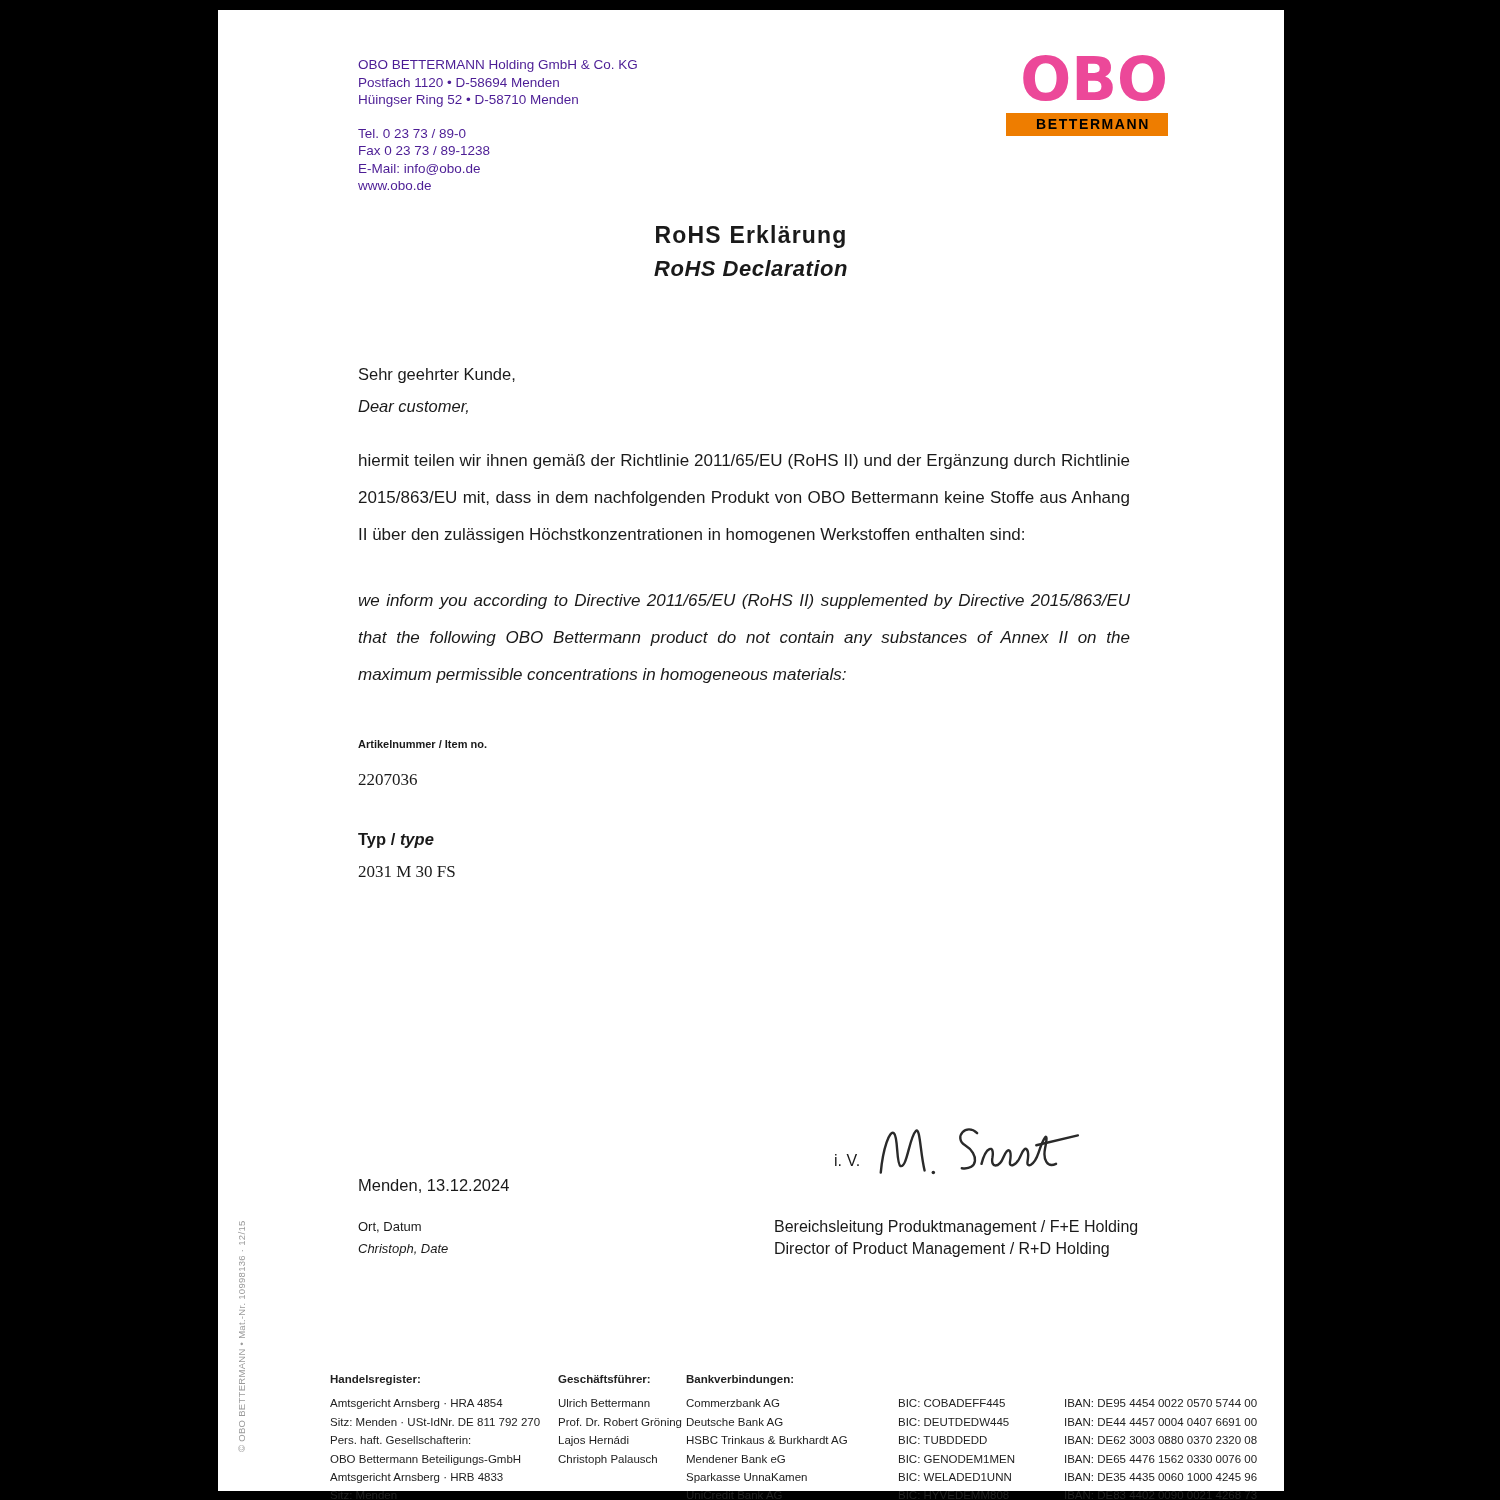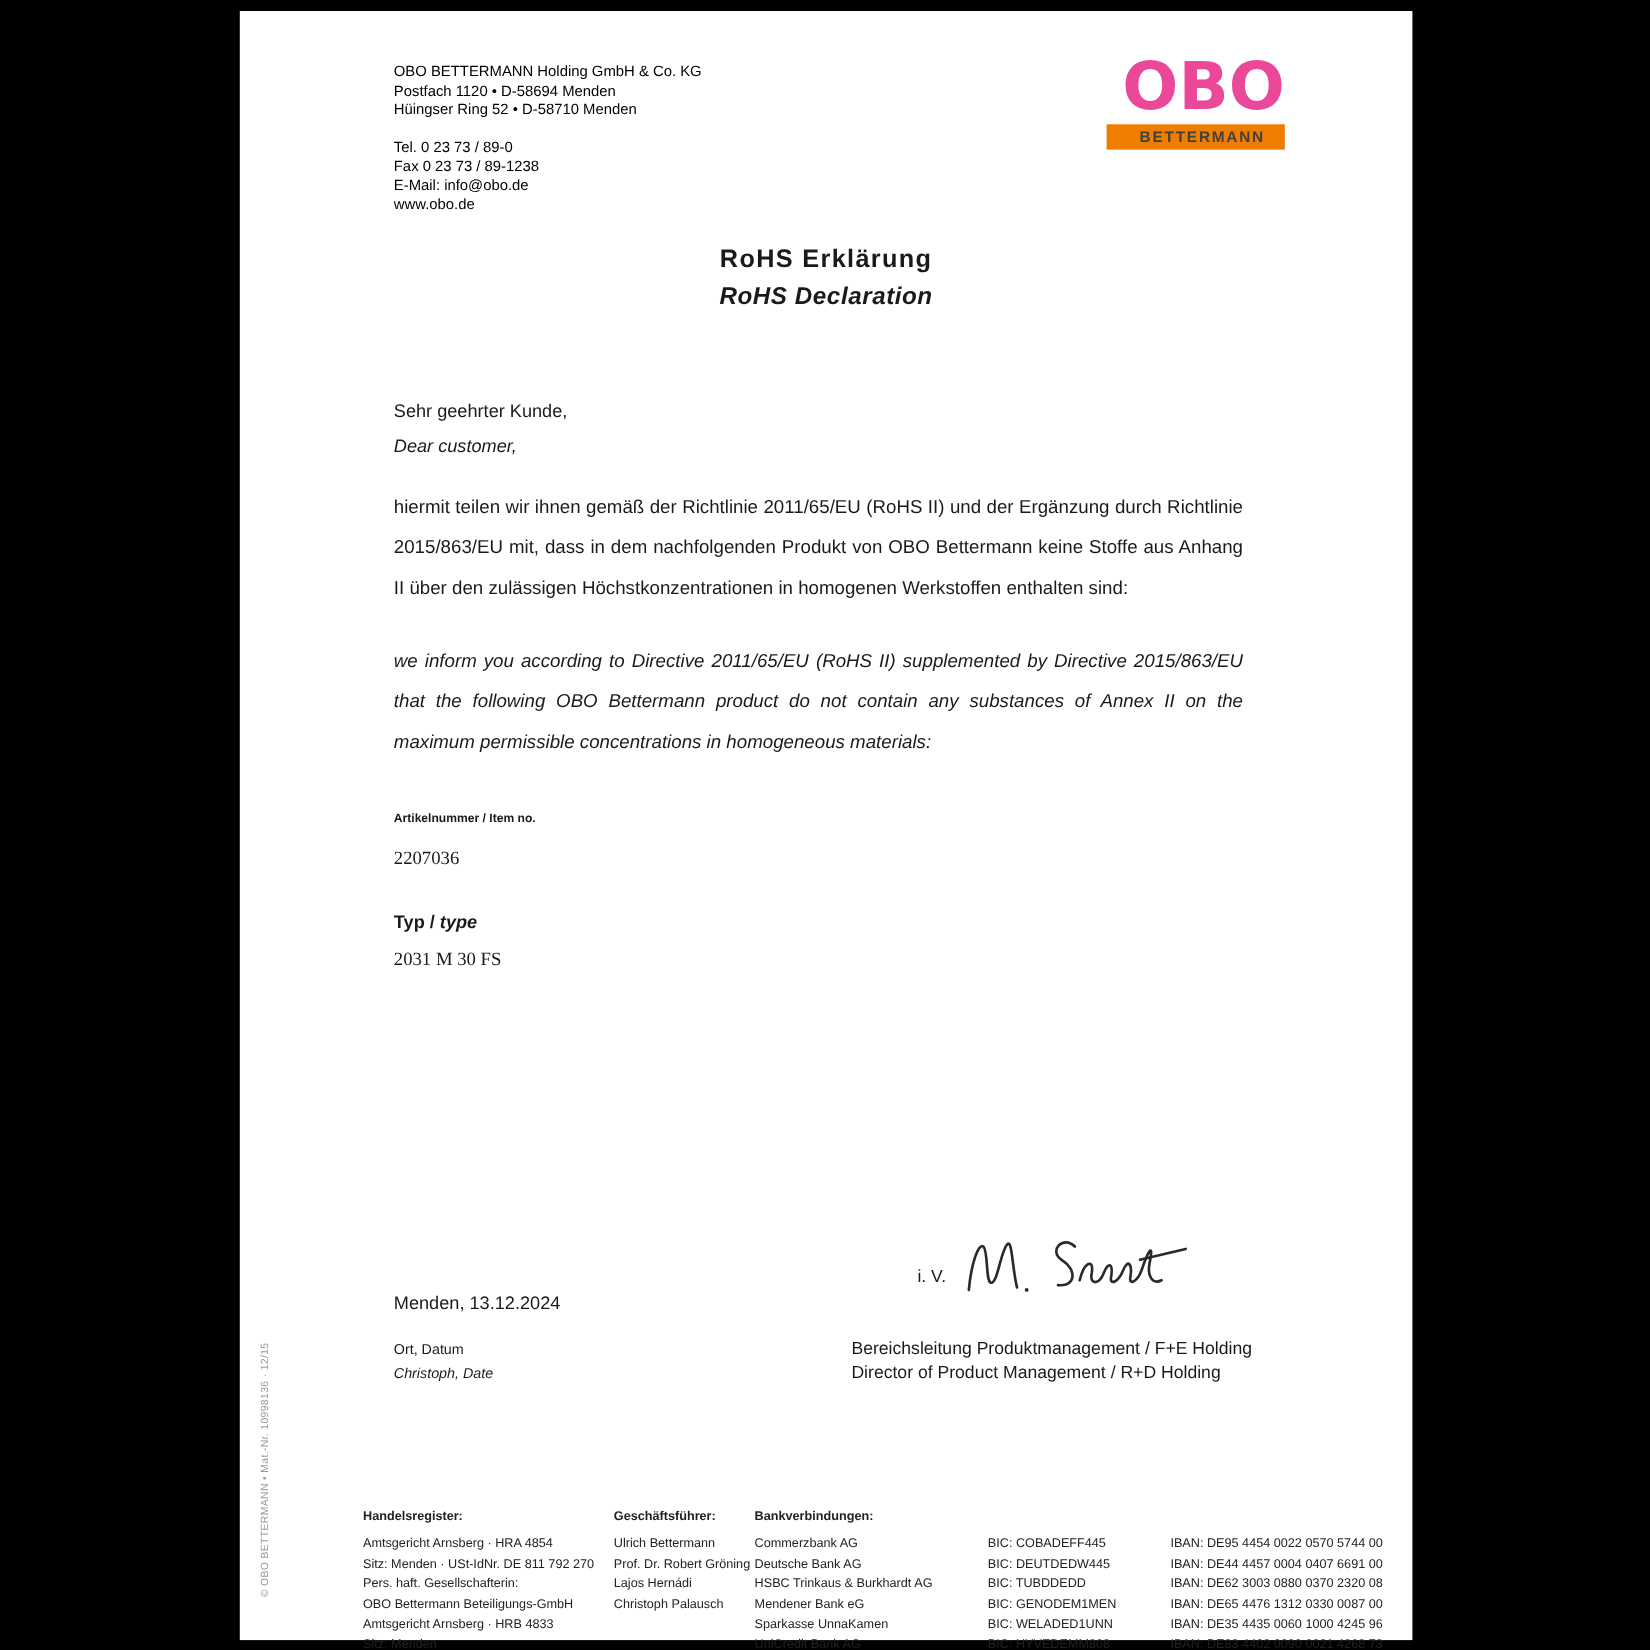--- a/index.html
+++ b/index.html
@@ -1,26 +1,26 @@
 <!DOCTYPE html>
 <html><head>
 <meta charset="utf-8">
 <style>
   html,body{margin:0;padding:0;background:#000;}
   .canvas{position:relative;width:1500px;height:1500px;background:#000;overflow:hidden;
           font-family:"Liberation Sans",sans-serif;color:#1a1a1a;}
   .page{position:absolute;left:218px;top:10px;width:1066px;height:1481px;background:#ffffff;}
 
-  .sender{position:absolute;left:140px;top:46px;font-size:13.5px;line-height:17.5px;color:#000000;}
+  .sender{position:absolute;left:140px;top:46px;font-size:13.5px;line-height:17.5px;color:#4c1d95;}
   .sender .grp2{margin-top:16px;}
 
   .logo{position:absolute;left:788px;top:38px;width:162px;text-align:center;}
   .logo-text{font-family:"DejaVu Sans",sans-serif;font-weight:800;font-size:60px;line-height:62px;
              color:#ec4899;letter-spacing:0px;text-align:right;}
-  .logo-bar{margin-top:3px;background:#ee7d00;color:#404040;font-weight:bold;font-size:14px;
+  .logo-bar{margin-top:3px;background:#ee7d00;color:#000000;font-weight:bold;font-size:14px;
             letter-spacing:1.6px;padding:3px 0 4px 12px;}
 
   .title-block{position:absolute;left:0;top:212px;width:100%;text-align:center;}
   .title-de{font-size:23px;font-weight:bold;letter-spacing:1.2px;}
   .title-en{font-size:22px;font-weight:bold;font-style:italic;margin-top:7px;letter-spacing:0.5px;}
 
   .salutation{position:absolute;left:140px;top:348px;font-size:16.5px;line-height:32px;}
   .salutation .en{font-style:italic;}
 
   .para{position:absolute;left:140px;width:772px;font-size:17px;line-height:37px;text-align:justify;}
@@ -154,21 +154,21 @@
           <span>IBAN: DE44 4457 0004 0407 6691 00</span>
         </div>
         <div class="bank-row">
           <span>HSBC Trinkaus &amp; Burkhardt AG</span>
           <span>BIC: TUBDDEDD</span>
           <span>IBAN: DE62 3003 0880 0370 2320 08</span>
         </div>
         <div class="bank-row">
           <span>Mendener Bank eG</span>
           <span>BIC: GENODEM1MEN</span>
-          <span>IBAN: DE65 4476 1312 0330 0087 00</span>
+          <span>IBAN: DE65 4476 1562 0330 0076 00</span>
         </div>
         <div class="bank-row">
           <span>Sparkasse UnnaKamen</span>
           <span>BIC: WELADED1UNN</span>
           <span>IBAN: DE35 4435 0060 1000 4245 96</span>
         </div>
         <div class="bank-row">
           <span>UniCredit Bank AG</span>
           <span>BIC: HYVEDEMM808</span>
           <span>IBAN: DE83 4402 0090 0021 4268 73</span>

